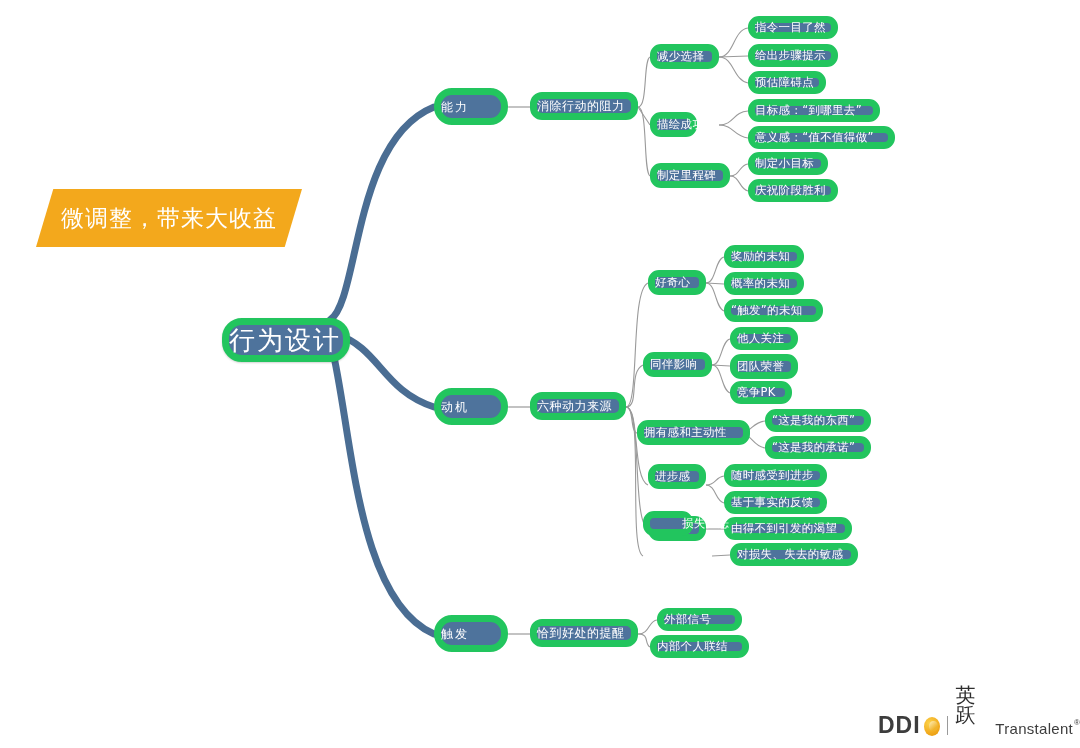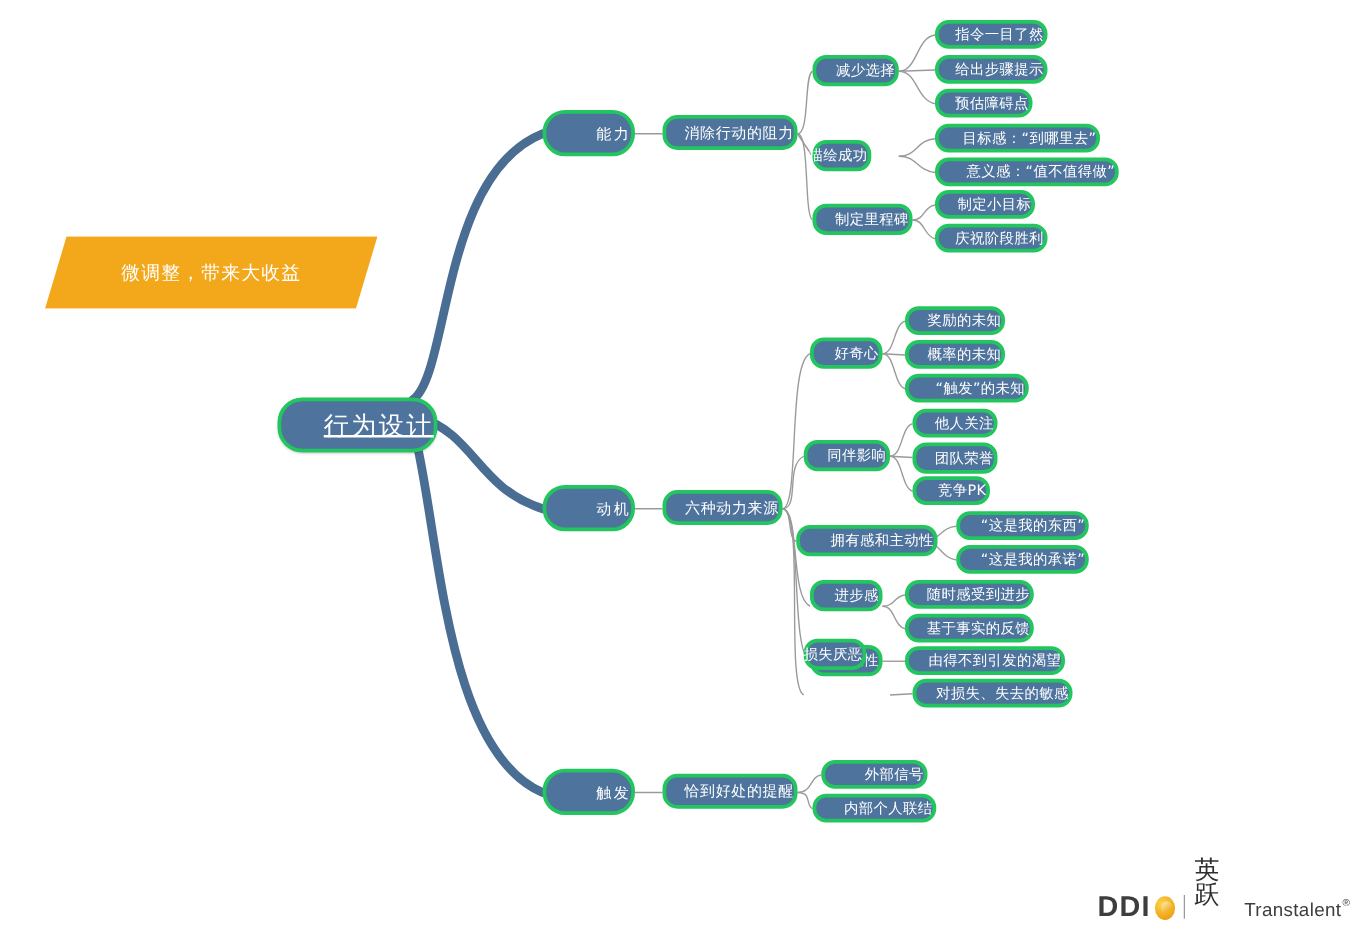--- a/index.html
+++ b/index.html
@@ -12,38 +12,37 @@
   svg.links{position:absolute;left:0;top:0;width:1080px;height:748px;pointer-events:none;}
 
   
   .banner{
     position:absolute;left:36px;top:189px;width:266px;height:58px;
     background:#f3a81c;
     clip-path:polygon(6.5% 0%, 100% 0%, 93.5% 100%, 0% 100%);
     display:flex;align-items:center;justify-content:center;
   }
   .banner span{
-    color:#ffffff;font-size:15px;letter-spacing:1px;
+    color:#ffffff;font-size:23px;letter-spacing:1px;
     font-family:"DejaVu Sans","Liberation Sans",sans-serif;
     white-space:nowrap;
   }
 
   
   .node{
     position:absolute;box-sizing:border-box;
     background:#4e739c;color:#ffffff;
-    display:flex;align-items:center;justify-content:flex-end;
+    display:flex;align-items:center;justify-content:flex-start;
     white-space:nowrap;line-height:1;
     font-family:"DejaVu Sans","Liberation Sans",sans-serif;
-    border:3px solid #22c55e;
+    border:7px solid #22c55e;
   }
   .node.root{
-    border-radius:20px;font-size:20px;letter-spacing:2px;
+    border-radius:20px;font-size:26px;letter-spacing:2px;
     box-shadow:0 1px 2px rgba(0,0,0,.18);
-    text-decoration:underline;
   }
   .node.l1{border-radius:18px;font-size:12px;letter-spacing:2px;}
   .node.l2{border-radius:12px;font-size:12px;letter-spacing:.5px;}
   .node.l3{border-radius:11px;font-size:11.5px;letter-spacing:.3px;}
 
   
   .logo{position:absolute;left:878px;top:707px;display:flex;align-items:flex-end;height:30px;}
   .logo .ddi{
     font-size:23px;font-weight:bold;color:#3d3d3d;letter-spacing:1px;
     font-family:"Liberation Sans",sans-serif;line-height:1;

